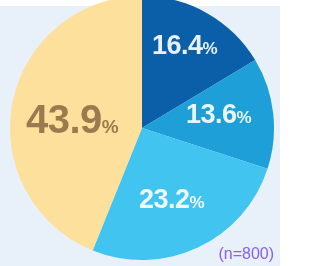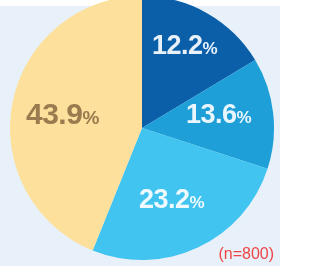--- a/index.html
+++ b/index.html
@@ -73,29 +73,29 @@
   #label-2 {           
     left: 139px;
     top: 186px;
     color: #eefaff;
   }
   #label-3 {           
     left: 26px;
     top: 99px;
     color: #9a7b4f;
   }
-  #label-3 .num { font-size: 30px; margin-top: 12px; }
+  #label-3 .num { font-size: 40px; margin-top: 12px; }
   #label-3 .pct { font-size: 19px; }
 
   #sample-size {
     position: absolute;
     right: 6px;
     bottom: 3px;
     font-size: 16px;
-    color: #ef4444;
+    color: #8b5cf6;
     letter-spacing: 0px;
     white-space: nowrap;
     user-select: none;
   }
 </style>
 </head>
 <body>
 
 <div id="chart-root">
 
@@ -104,21 +104,21 @@
   <svg id="pie-svg" viewBox="0 0 280 266">
     <g id="pie-slices">
         <path d="M 142 128 L 142.00 -4.00 A 132 132 0 0 1 255.19 60.09 Z" fill="#0a5fa8"></path>
         <path d="M 142 128 L 255.19 60.09 A 132 132 0 0 1 267.54 168.79 Z" fill="#1f9fd8"></path>
         <path d="M 142 128 L 267.54 168.79 A 132 132 0 0 1 92.64 250.42 Z" fill="#41c4ef"></path>
         <path d="M 142 128 L 92.64 250.42 A 132 132 0 0 1 142.00 -4.00 Z" fill="#fce09b"></path>
       </g>
   </svg>
 
   <div class="slice-label" id="label-0">
-    <span class="num">12.2</span><span class="pct">%</span>
+    <span class="num">16.4</span><span class="pct">%</span>
   </div>
 
   <div class="slice-label" id="label-1">
     <span class="num">13.6</span><span class="pct">%</span>
   </div>
 
   <div class="slice-label" id="label-2">
     <span class="num">23.2</span><span class="pct">%</span>
   </div>
 

